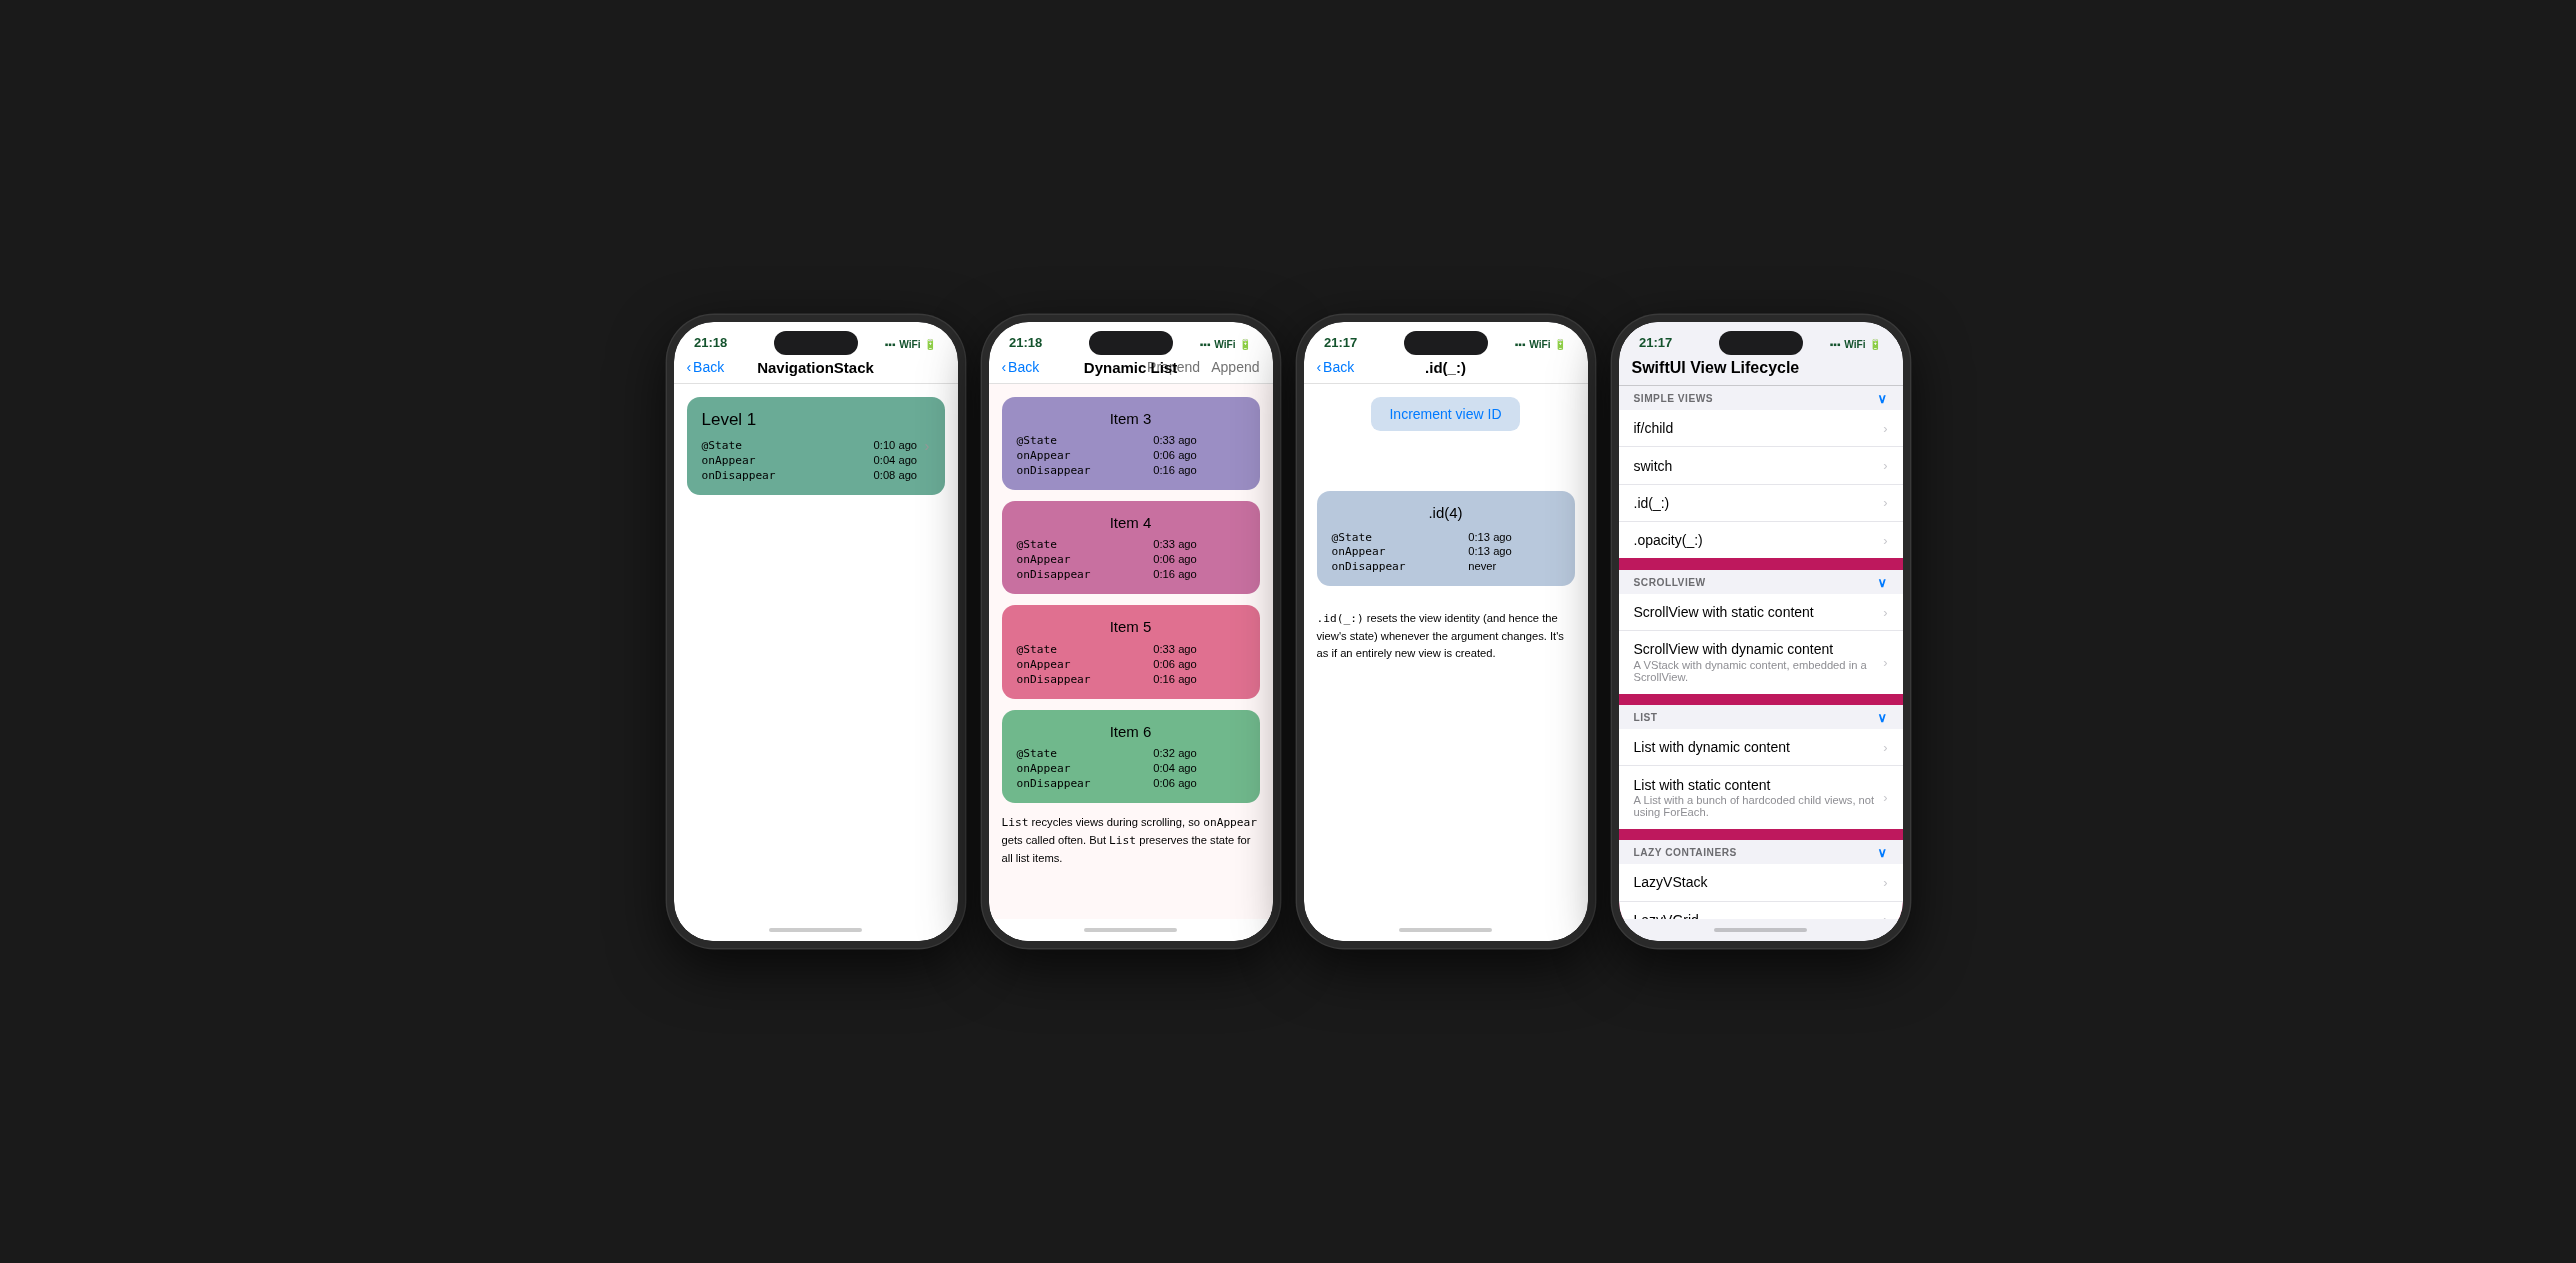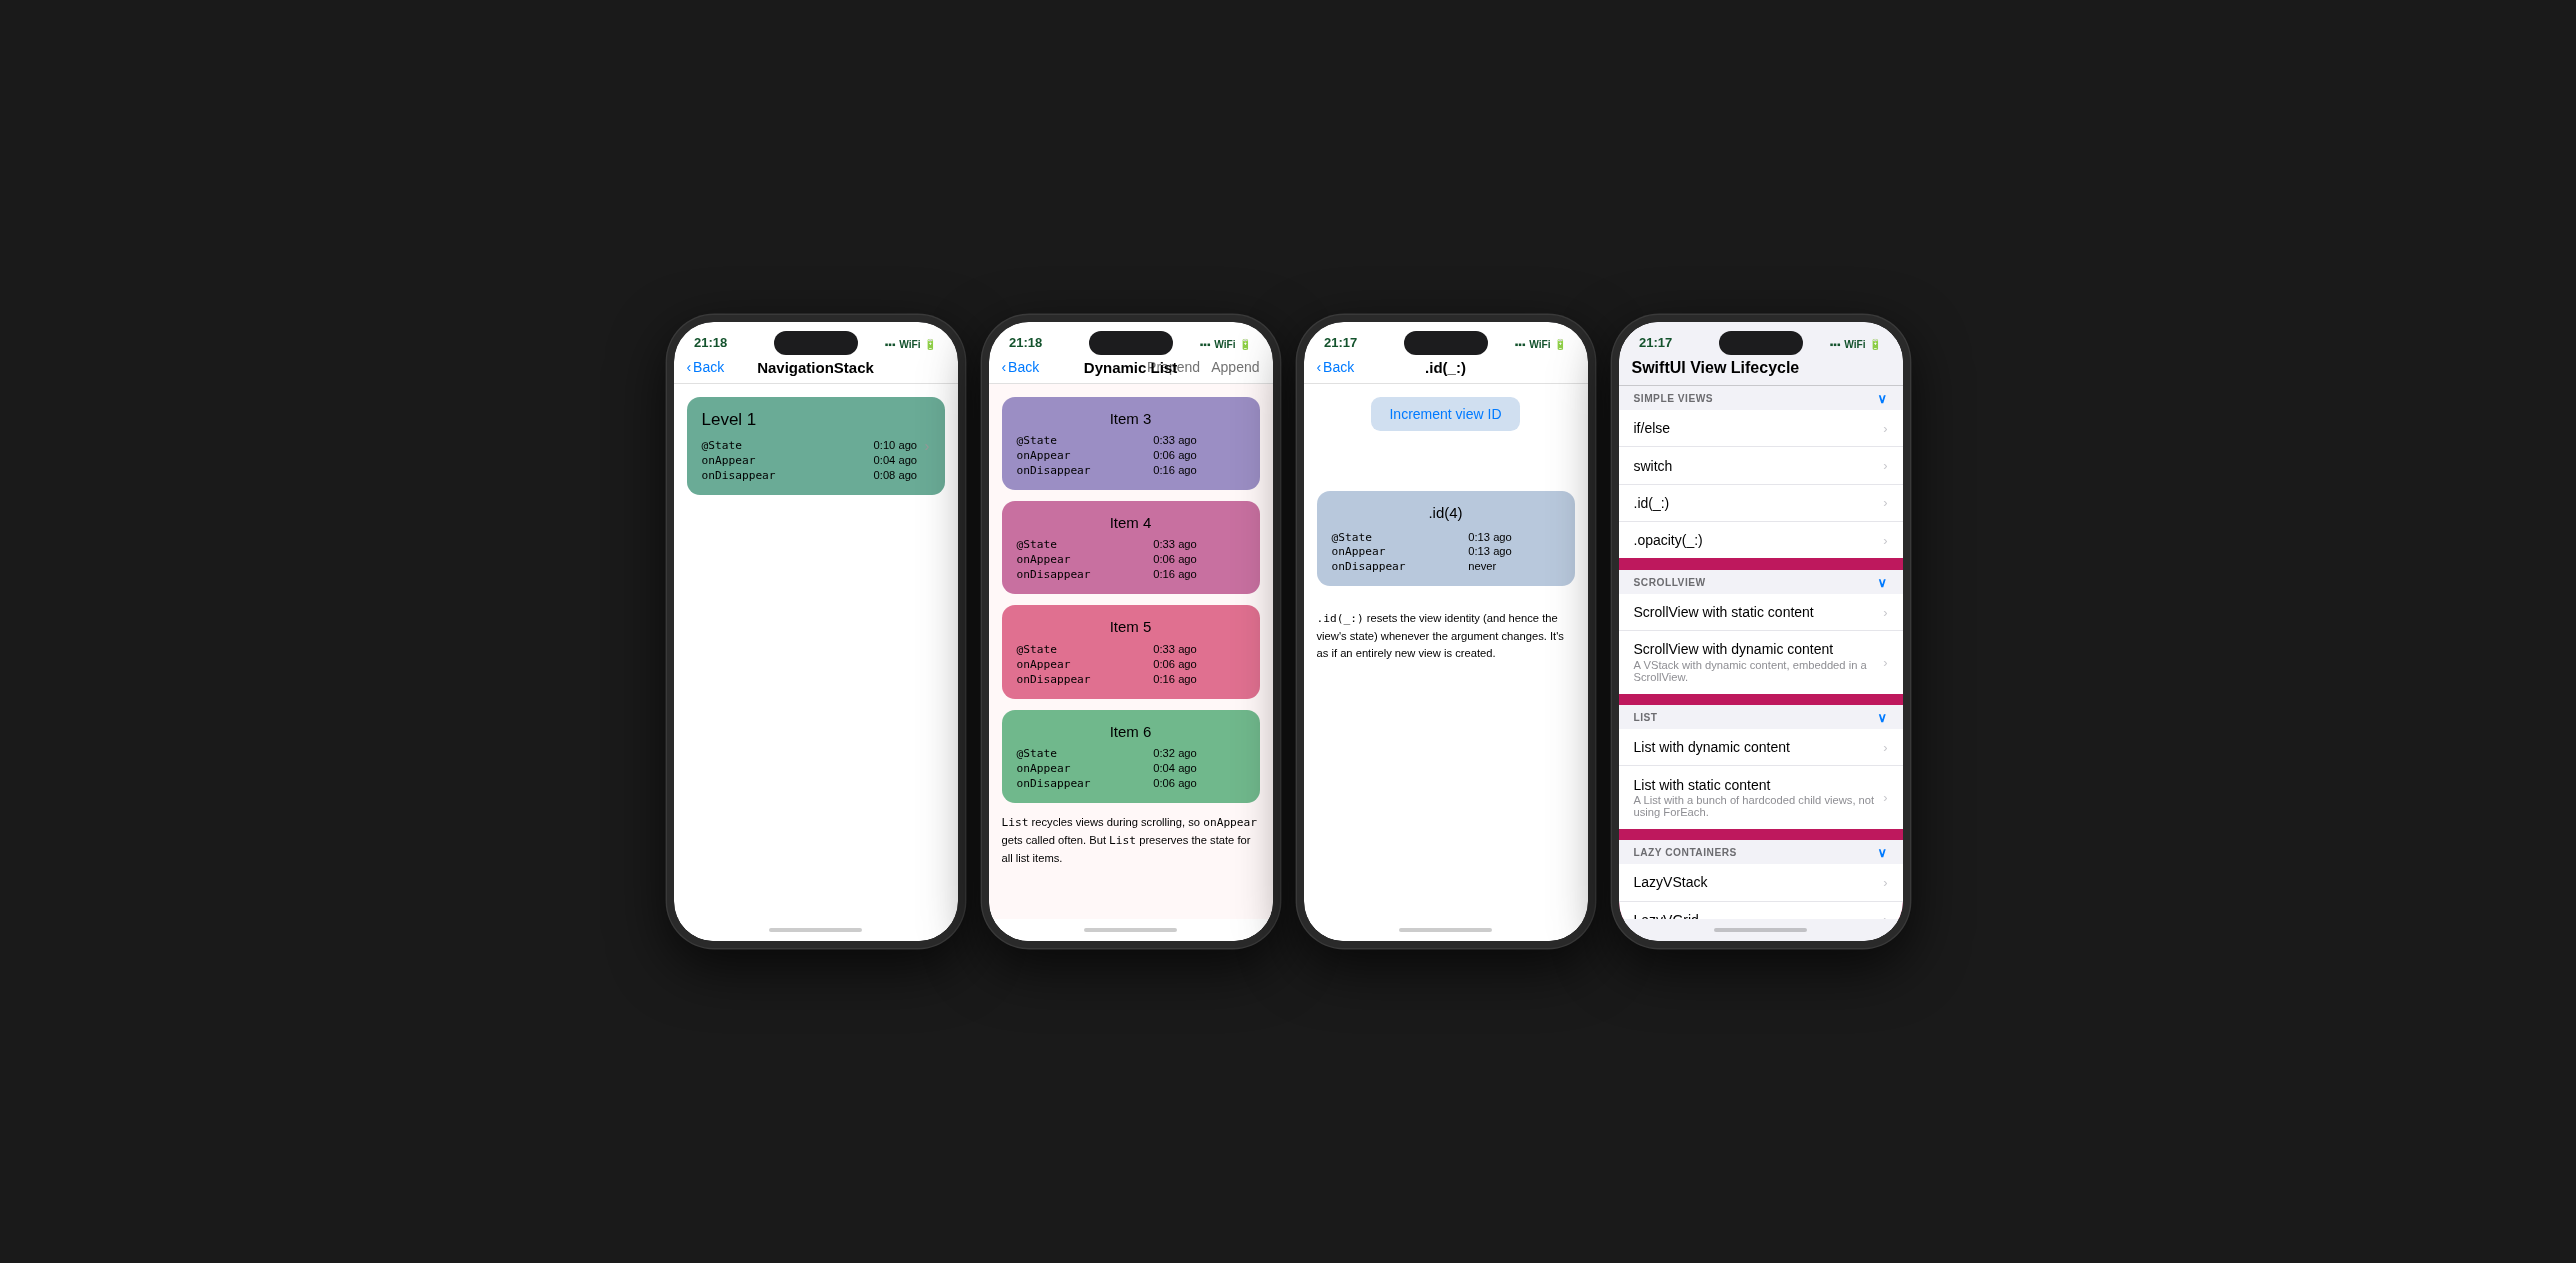--- a/index.html
+++ b/index.html
@@ -467,21 +467,21 @@
       <div class="nav-title" style="position:static; transform:none; font-size:16px;">SwiftUI View Lifecycle</div>
     </div>
     <div class="lifecycle-scroll">
 
       <div class="section-header">
         <span>SIMPLE VIEWS</span>
         <span class="section-chevron">∨</span>
       </div>
       <div class="section-group">
         <div class="list-row">
-          <span class="row-label">if/else</span>
+          <span class="row-label">if/child</span>
           <span class="row-chevron">›</span>
         </div>
         <div class="list-row">
           <span class="row-label">switch</span>
           <span class="row-chevron">›</span>
         </div>
         <div class="list-row">
           <span class="row-label">.id(_:)</span>
           <span class="row-chevron">›</span>
         </div>

